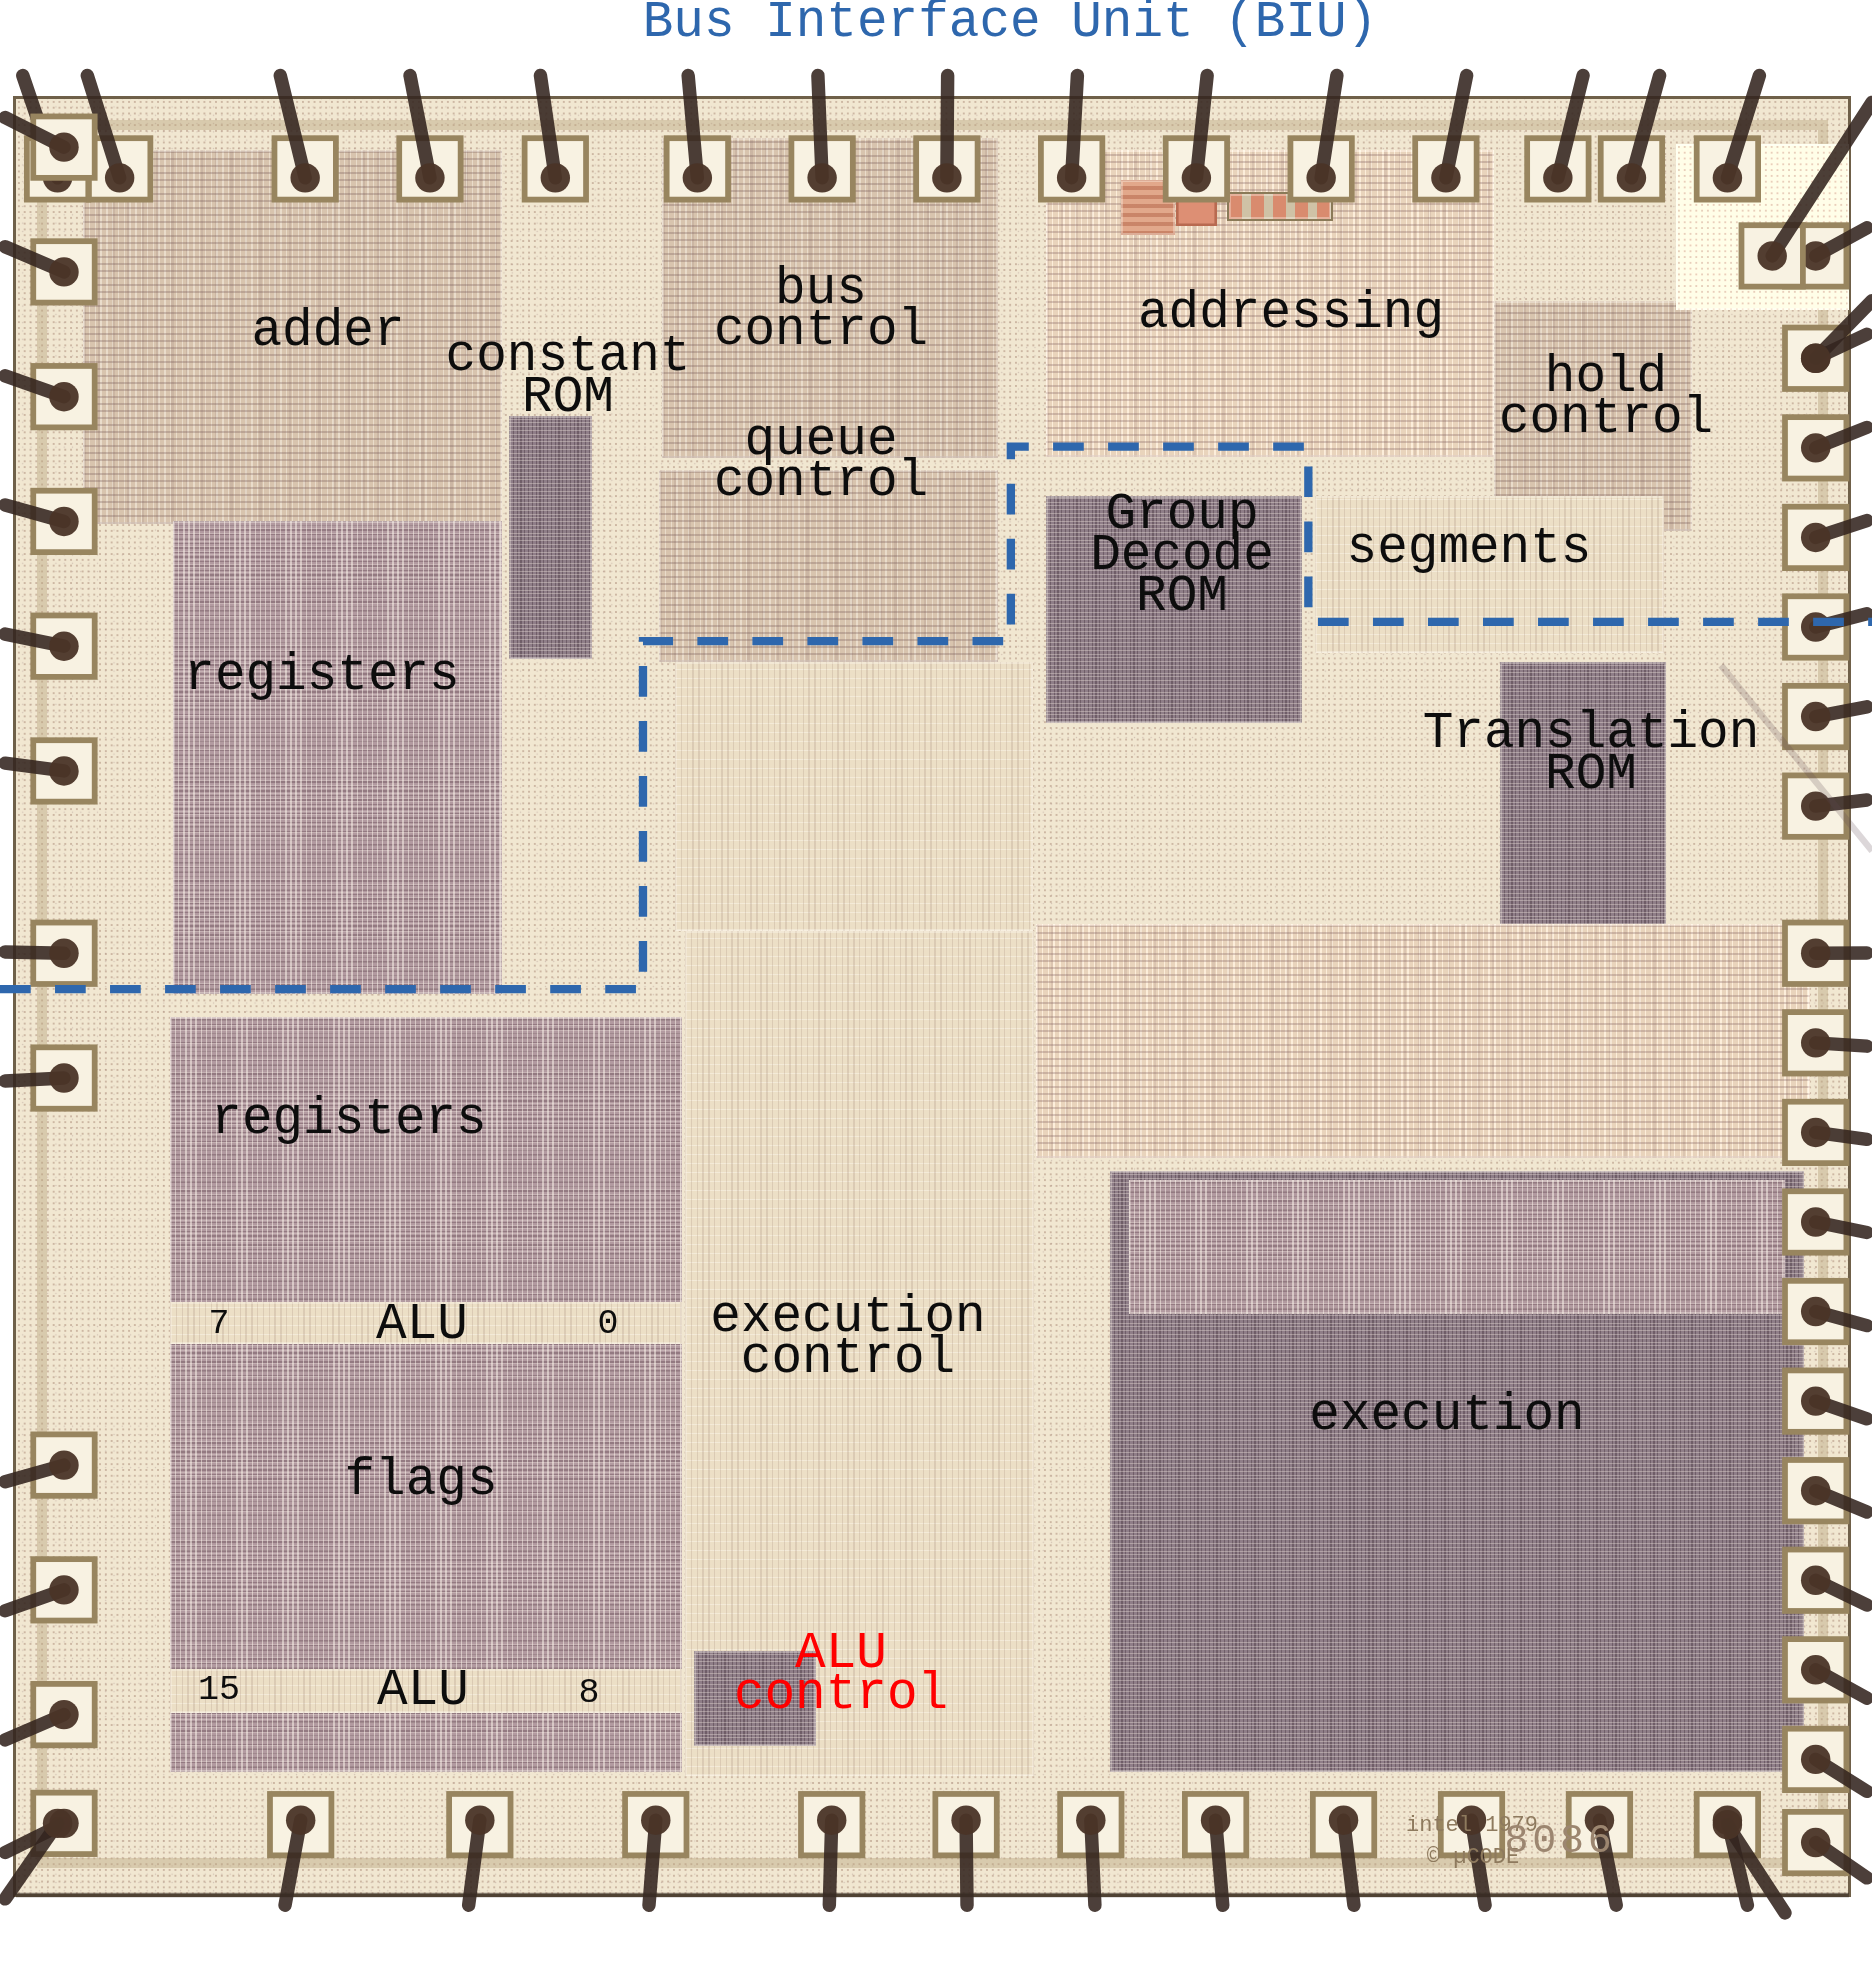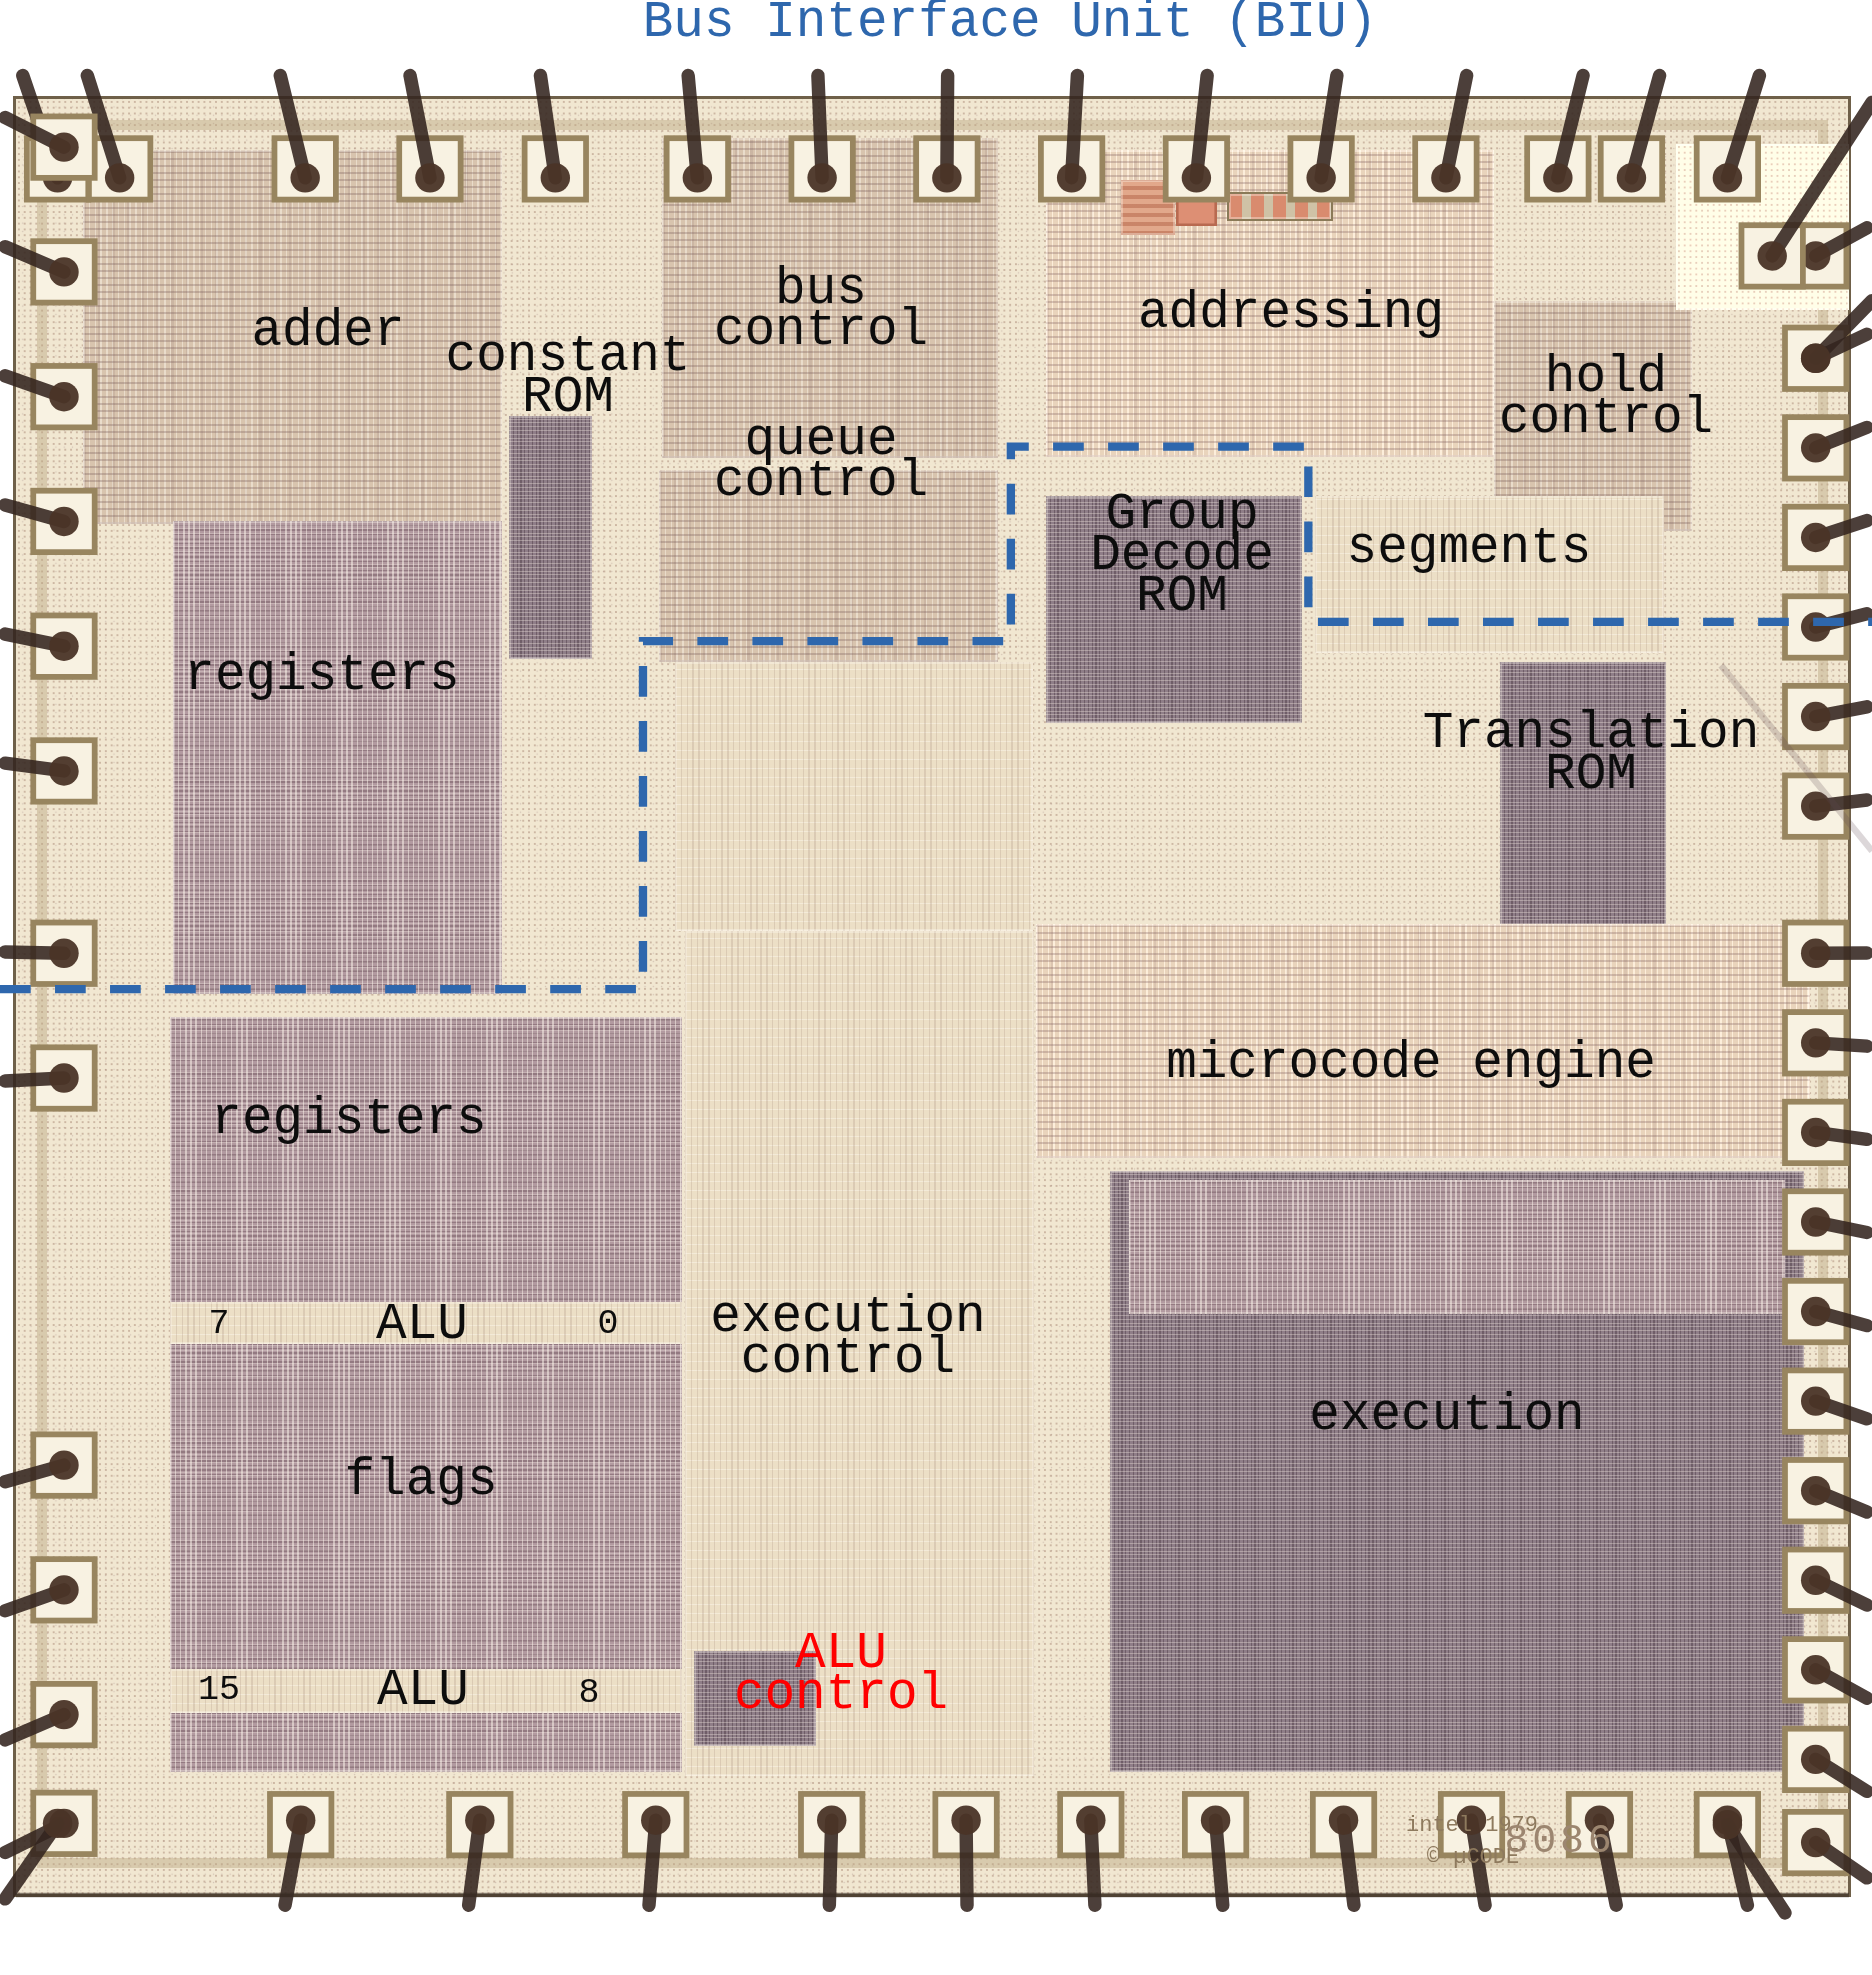--- a/index.html
+++ b/index.html
@@ -293,21 +293,20 @@
     <div>Group</div>
     <div>Decode</div>
     <div>ROM</div>
   </div>
   <div class="lbl" style="left:1453px;top:548px;margin-left:16px;">segments</div>
   <div class="lbl" style="left:322px;top:675px;">registers</div>
   <div class="lbl" style="left:1591px;top:754px;">
     <div>Translation</div>
     <div>ROM</div>
   </div>
-  <div class="lbl" style="left:1411px;top:1063px;">microcode engine</div>
   <div class="lbl" style="left:349px;top:1119px;">registers</div>
   <div class="lbl small" style="left:219px;top:1324px;">7</div>
   <div class="lbl" style="left:422px;top:1324px;">ALU</div>
   <div class="lbl small" style="left:608px;top:1324px;">0</div>
   <div class="lbl" style="left:848px;top:1338px;">
     <div>execution</div>
     <div>control</div>
   </div>
   <div class="lbl" style="left:421px;top:1480px;">flags</div>
   <div class="lbl" style="left:1447px;top:1415px;">execution</div>

